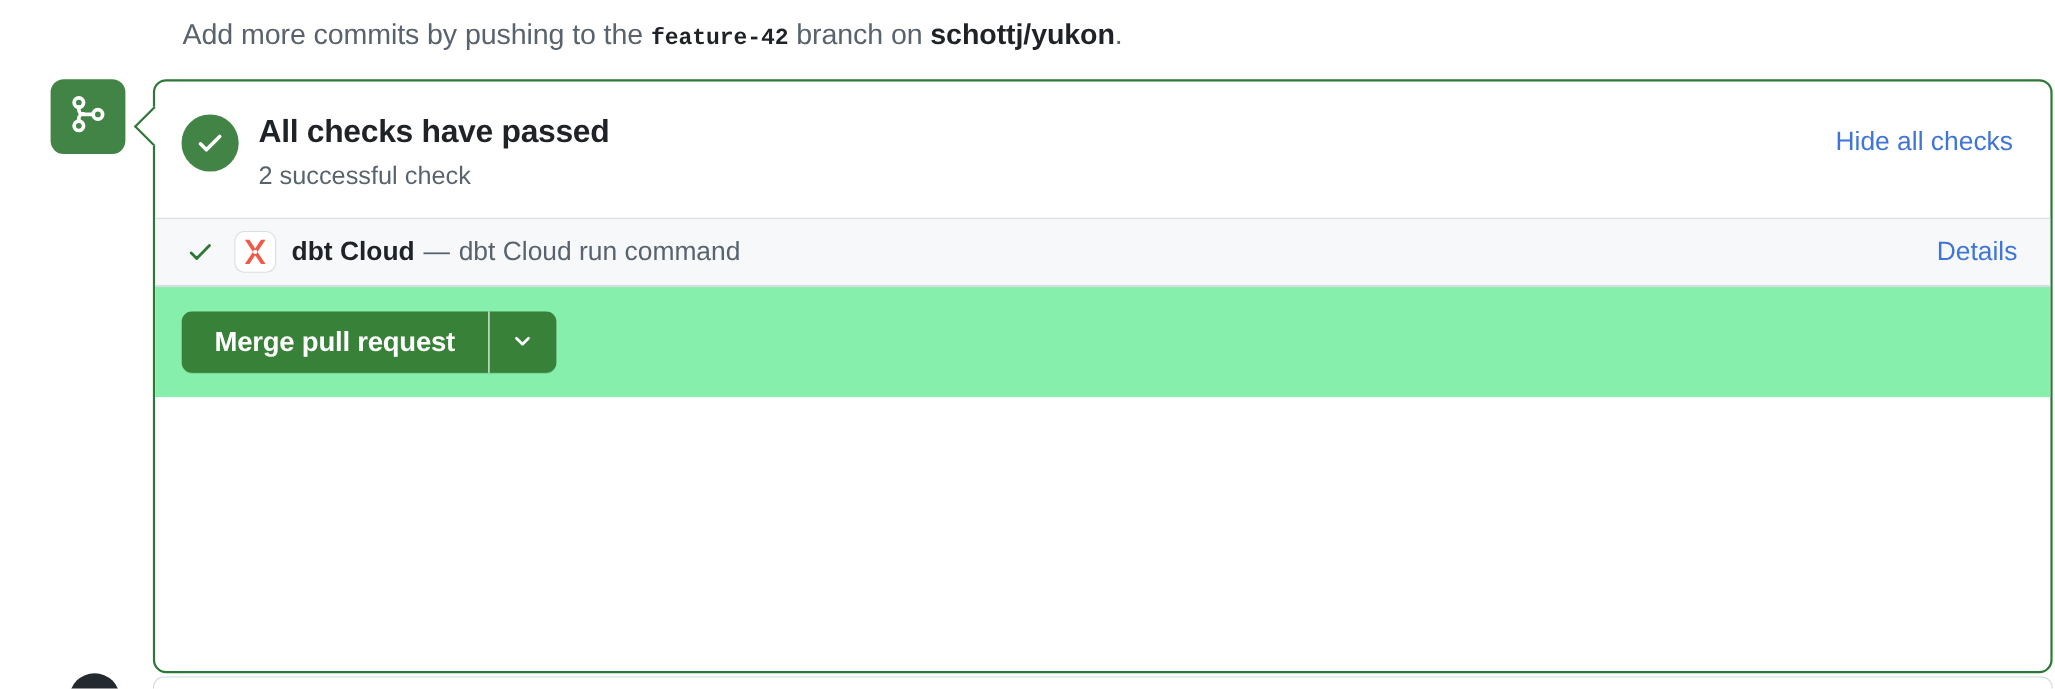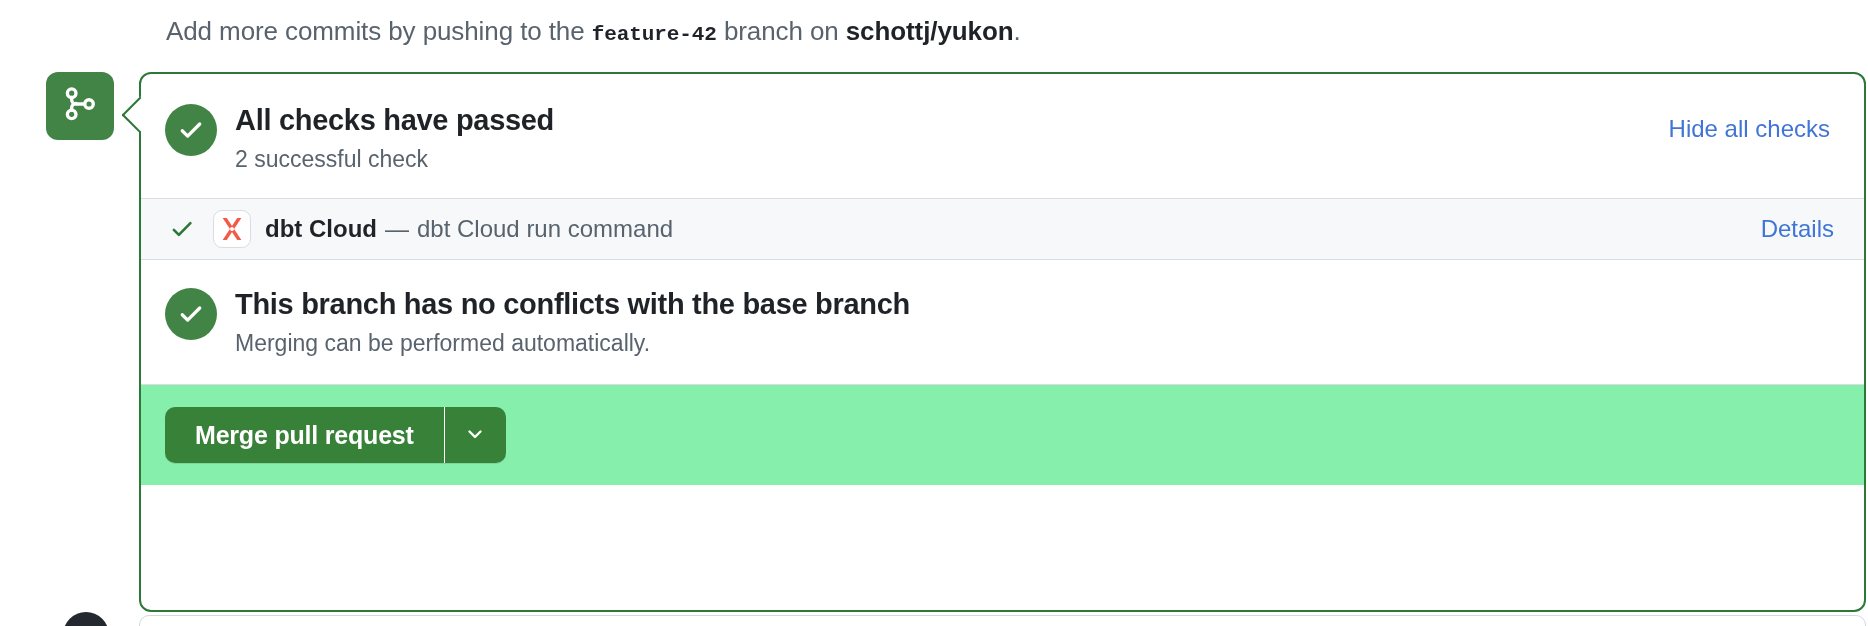--- a/index.html
+++ b/index.html
@@ -323,31 +323,20 @@
         <path d="M26 4.2 L21.6 4.2 L6 27.8 L10.4 27.8 Z" fill="#ef5b48"></path>
         <circle cx="16" cy="16" r="2.1" fill="#ffffff"></circle>
       </svg>
     </span>
     <span class="check-name">dbt Cloud</span>
     <span class="check-dash">—</span>
     <span class="check-desc">dbt Cloud run command</span>
     <span class="link details-link">Details</span>
   </div>
 
-  <div class="conflicts">
-    <div class="status-circle">
-      <svg width="30" height="30" viewBox="0 0 24 24" fill="none" aria-hidden="true">
-        <path d="M5 12.6l4.3 4.3L19 7.2" stroke="#ffffff" stroke-width="2.6" stroke-linecap="round" stroke-linejoin="round"></path>
-      </svg>
-    </div>
-    <div class="checks-header-text">
-      <div class="heading-lg">This branch has no conflicts with the base branch</div>
-      <div class="sub-text">Merging can be performed automatically.</div>
-    </div>
-  </div>
 
   <div class="merge-footer">
     <div class="btn-group">
       <button class="btn-merge">Merge pull request</button>
       <button class="btn-caret">
         <span>
           <svg width="24" height="24" viewBox="0 0 24 24" fill="none" aria-hidden="true">
             <path d="M6.5 9.5 L12 15 L17.5 9.5" stroke="#ffffff" stroke-width="2.4" stroke-linecap="round" stroke-linejoin="round"></path>
           </svg>
         </span>

